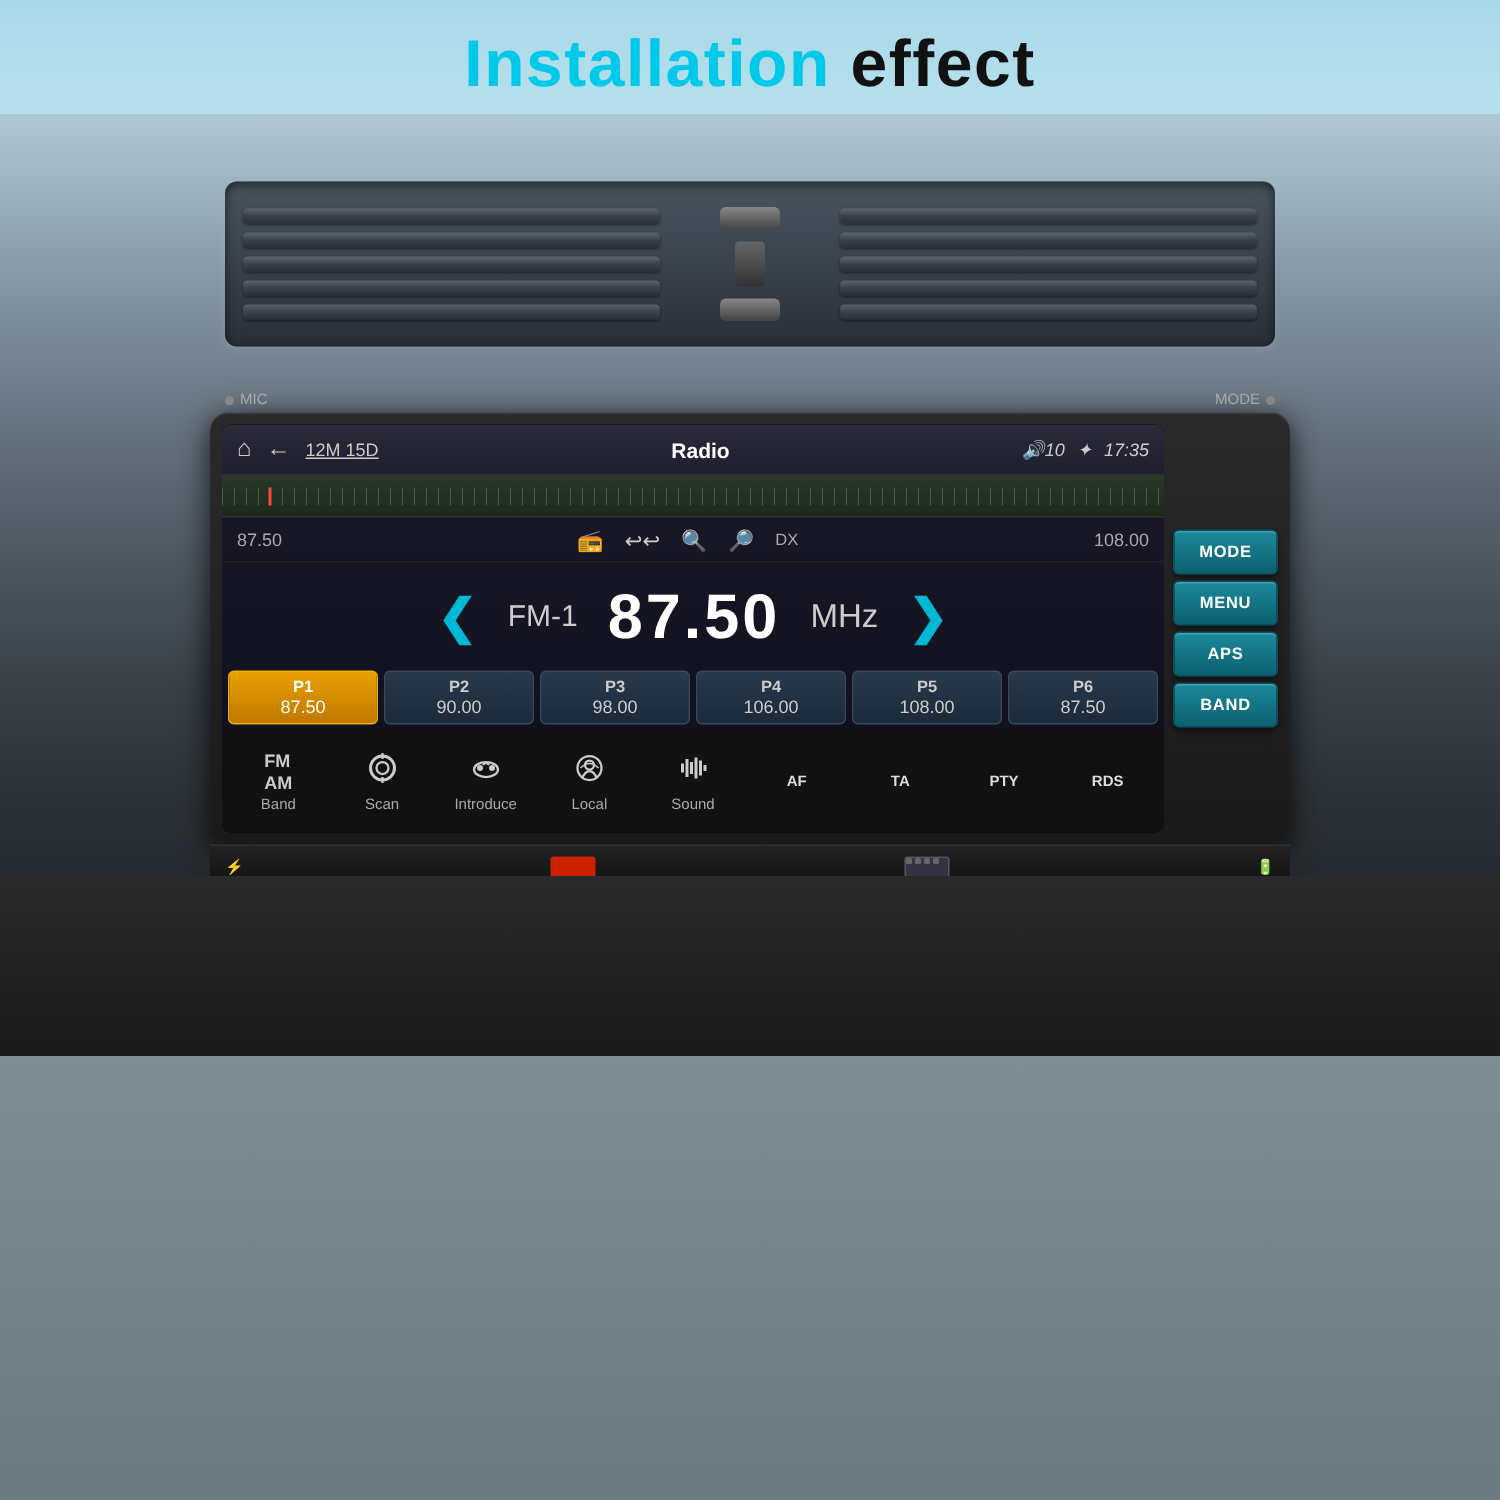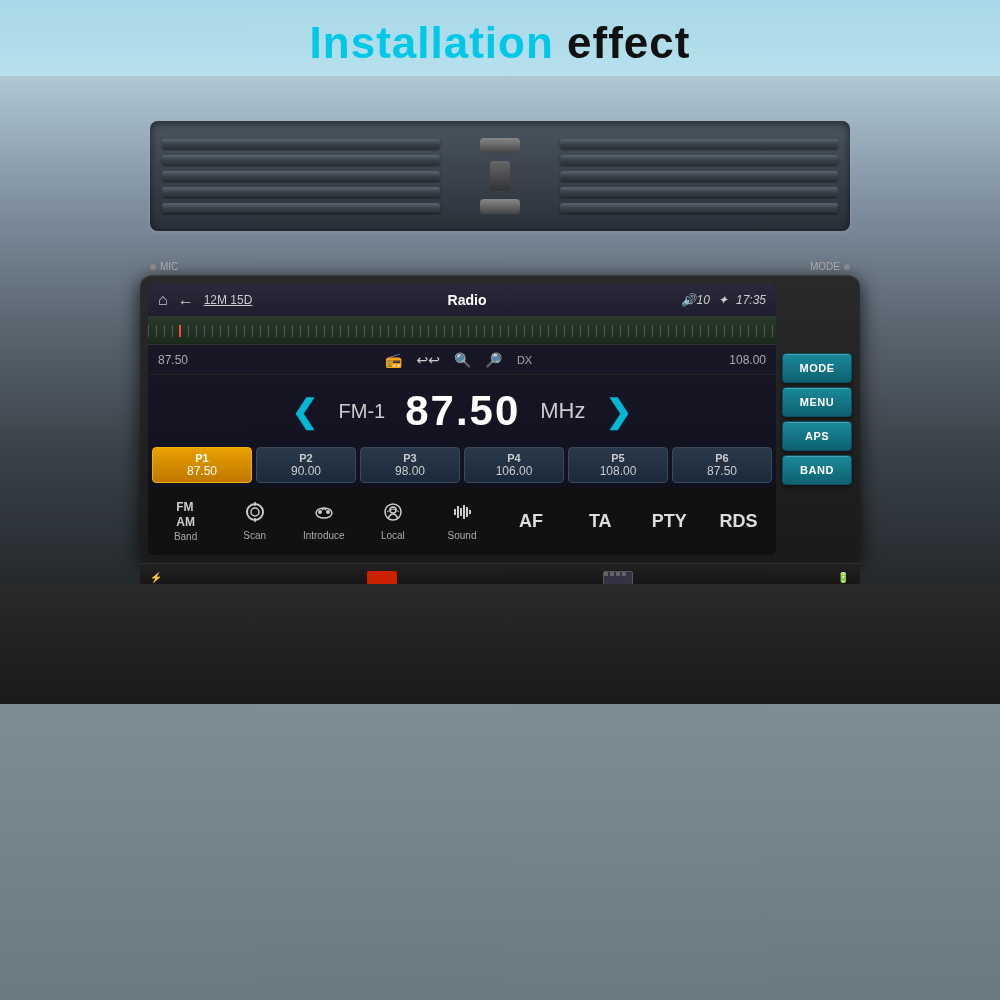--- a/index.html
+++ b/index.html
@@ -339,21 +339,21 @@
       justify-content: center;
       color: #ccc;
       cursor: pointer;
       font-size: 10px;
       gap: 2px;
       height: 56px;
       border-radius: 4px;
     }
     .bottom-btn-icon { font-size: 20px; }
     .bottom-btn-text { font-size: 10px; color: #aaa; }
-    .bottom-btn-text-plain { font-size: 18px; font-weight: bold; color: #ddd; }
+    .bottom-btn-text-plain { font-size: 10px; font-weight: bold; color: #ddd; }
 
     
     .unit-bottom-strip {
       background: linear-gradient(180deg, #222 0%, #111 100%);
       border-top: 1px solid #333;
       display: flex;
       align-items: center;
       justify-content: space-between;
       padding: 4px 10px;
       height: 28px;

